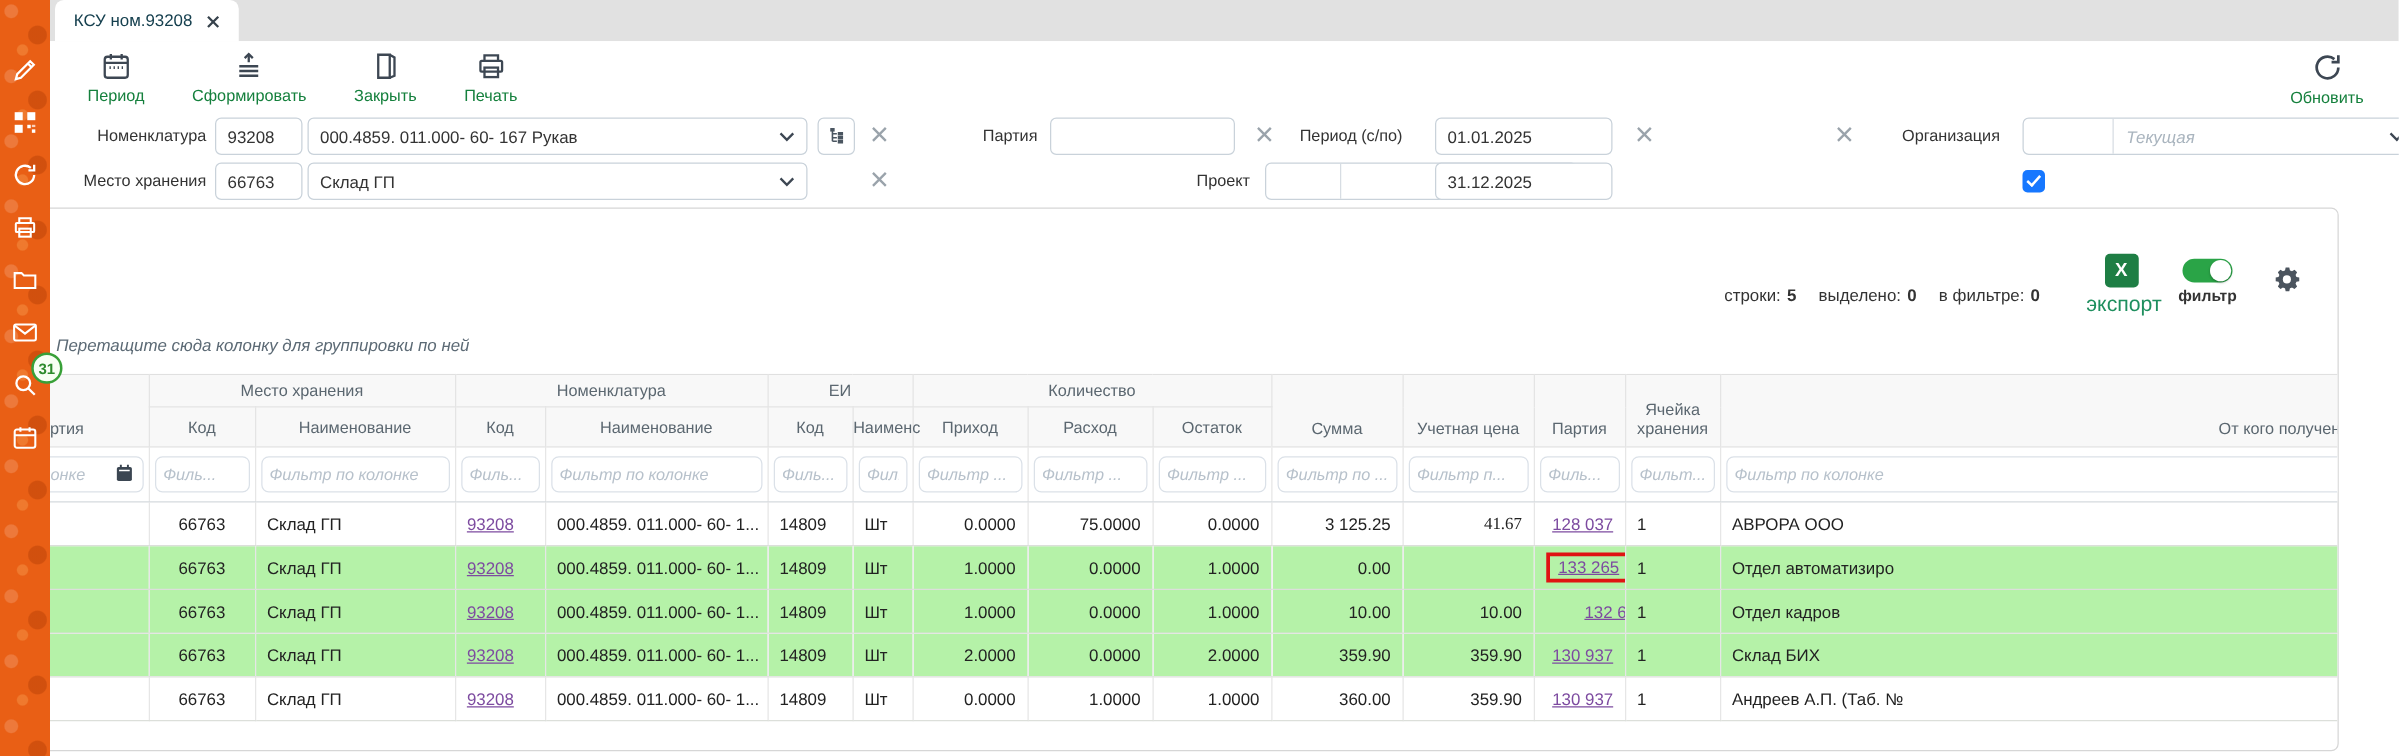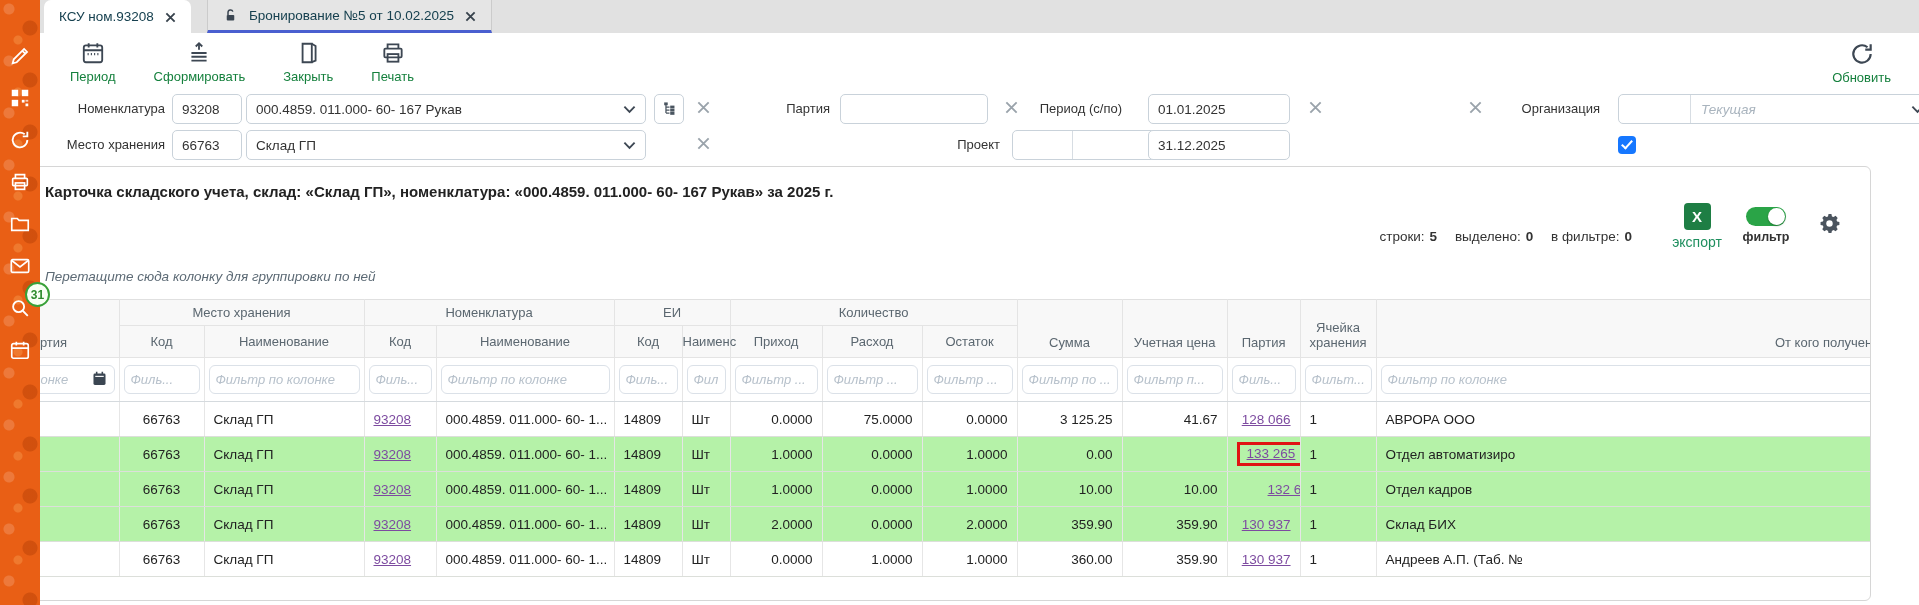--- a/index.html
+++ b/index.html
@@ -56,21 +56,21 @@
 
   
   .panel{position:absolute;left:8px;top:166px;width:1863px;height:435px;background:#fff;
     border:1px solid #d6d6d6;border-radius:6px;overflow:hidden;}
   .p-title{position:absolute;left:36px;top:16px;font-size:15px;font-weight:bold;color:#222;}
   .stats{position:absolute;top:62px;right:238px;font-size:13.5px;color:#333;white-space:nowrap;}
   .stats b{margin:0 14px 0 5px;}
   .xlsblk{position:absolute;left:1660px;top:36px;width:56px;text-align:center;cursor:pointer;}
   .xls{width:27px;height:27px;margin:0 auto;background:#1e7e44;border-radius:4px;color:#fff;
     font-weight:bold;font-size:15px;display:flex;align-items:center;justify-content:center;}
-  .xlsblk .lbl{font-size:14px;color:#1f8f5f;margin-top:4px;}
+  .xlsblk .lbl{font-size:17px;color:#1f8f5f;margin-top:4px;}
   .tglblk{position:absolute;left:1728px;top:40px;width:58px;text-align:center;cursor:pointer;}
   .tgl{width:40px;height:19px;margin:0 auto;border-radius:10px;background:#2aa447;position:relative;}
   .tgl::after{content:"";position:absolute;right:1px;top:1px;width:17px;height:17px;border-radius:50%;
     background:#fff;box-shadow:0 1px 2px rgba(0,0,0,.3);}
   .tglblk .lbl{font-size:12.5px;color:#333;margin-top:4px;font-weight:bold;}
   .gearbtn{position:absolute;left:1808px;top:44px;cursor:pointer;}
   .ghint{position:absolute;left:36px;top:102px;font-size:13.5px;font-style:italic;color:#5c6a75;}
 
   
   .gridwrap{position:absolute;left:0;top:132px;right:0;bottom:0;overflow:hidden;}
@@ -157,34 +157,20 @@
 
   <div class="tabbar">
     <div class="tab active">
       <span>КСУ ном.93208</span>
       <span class="xico">
         <svg width="11" height="11" viewBox="0 0 12 12" stroke="#37424c" stroke-width="2" fill="none">
             <path d="M1.5 1.5l9 9M10.5 1.5l-9 9"></path>
           </svg>
       </span>
     </div>
-    <div class="tab inactive">
-      <span style="display:inline-flex;">
-        <svg width="15" height="15" viewBox="0 0 24 24">
-            <path d="M8 11V7a4 4 0 0 1 7.8-1.2" fill="none" stroke="#3b4652" stroke-width="2.4"></path>
-            <rect x="6" y="11" width="12" height="9" rx="1.5" fill="#3b4652"></rect>
-          </svg>
-      </span>
-      <span>Бронирование №5 от 10.02.2025</span>
-      <span class="xico">
-        <svg width="11" height="11" viewBox="0 0 12 12" stroke="#37424c" stroke-width="2" fill="none">
-            <path d="M1.5 1.5l9 9M10.5 1.5l-9 9"></path>
-          </svg>
-      </span>
-    </div>
   </div>
 
   <div class="toolbar">
     <div class="tbtn">
       <span>
         <svg width="26" height="26" viewBox="0 0 24 24" fill="none" stroke="#3d4753" stroke-width="1.7">
             <rect x="3.5" y="5" width="17" height="15.5" rx="2"></rect>
             <path d="M8 3v4M16 3v4M3.5 9.5h17"></path>
             <path d="M7 13h1M10 13h1M13 13h1M16 13h1" stroke-width="2"></path>
           </svg>
@@ -303,21 +289,20 @@
       <span style="padding-right:9px;"><svg width="13" height="9" viewBox="0 0 14 9" fill="none" stroke="#3d4753" stroke-width="2">
             <path d="M1.5 1.5L7 7l5.5-5.5"></path>
           </svg></span>
     </div>
     <input class="ibox" style="left: 1108px; top: 40px; width: 142px;" value="31.12.2025">
     <span class="cbx" style="left:1578px;top:46px;"></span>
   </div>
 </div>
 
 <div class="panel">
-  <div class="p-title">Карточка складского учета, склад: «Склад ГП», номенклатура: «000.4859. 011.000- 60- 167 Рукав» за 2025 г.</div>
 
   <div class="stats">
     <span>строки:</span><b>5</b>
     <span>выделено:</span><b>0</b>
     <span>в фильтре:</span><b style="margin-right:0;">0</b>
   </div>
 
   <div class="xlsblk">
     <div class="xls">X</div>
     <div class="lbl">экспорт</div>
@@ -471,22 +456,22 @@
             <td style="text-align: center;">66763</td>
             <td style="text-align: left;">Склад ГП</td>
             <td style="text-align: left;"><a class="plink">93208</a></td>
             <td style="text-align: left;">000.4859. 011.000- 60- 1...</td>
             <td style="text-align: left;">14809</td>
             <td style="text-align: left;">Шт</td>
             <td style="text-align: right;">0.0000</td>
             <td style="text-align: right;">75.0000</td>
             <td style="text-align: right;">0.0000</td>
             <td style="text-align: right;">3 125.25</td>
-            <td style="text-align: right;">41.67</td>
-            <td style="text-align: right;"><a class="plink">128 066</a></td>
+            <td style="text-align: right; font-family: Liberation Serif, serif;">41.67</td>
+            <td style="text-align: right;"><a class="plink">128 037</a></td>
             <td style="text-align: left;">1</td>
             <td style="text-align: left;">АВРОРА ООО</td>
           </tr>
           <tr class="drow green">
             <td style="text-align: left;"></td>
             <td style="text-align: center;">66763</td>
             <td style="text-align: left;">Склад ГП</td>
             <td style="text-align: left;"><a class="plink">93208</a></td>
             <td style="text-align: left;">000.4859. 011.000- 60- 1...</td>
             <td style="text-align: left;">14809</td>

